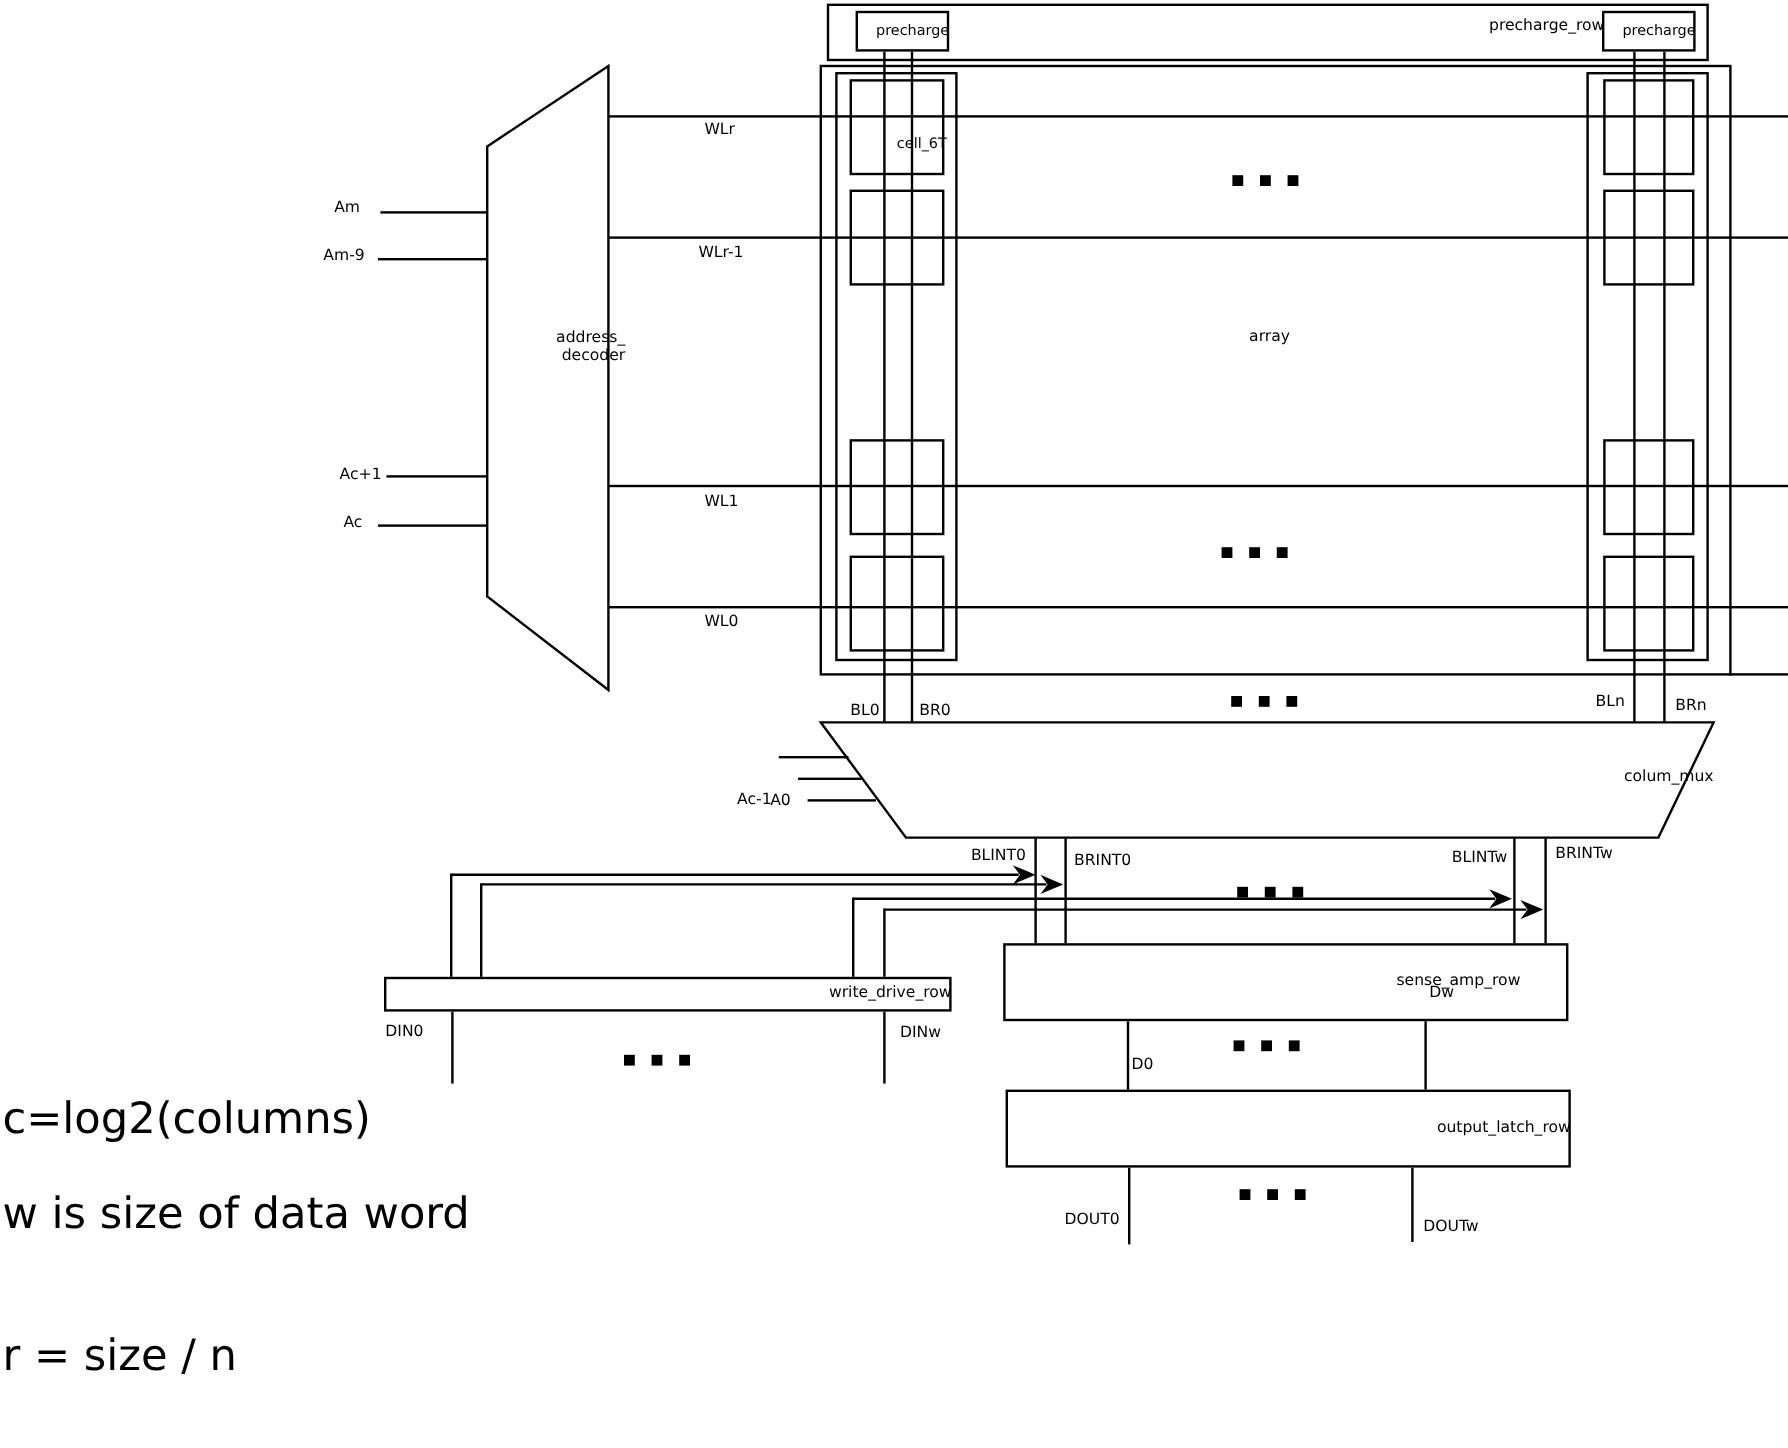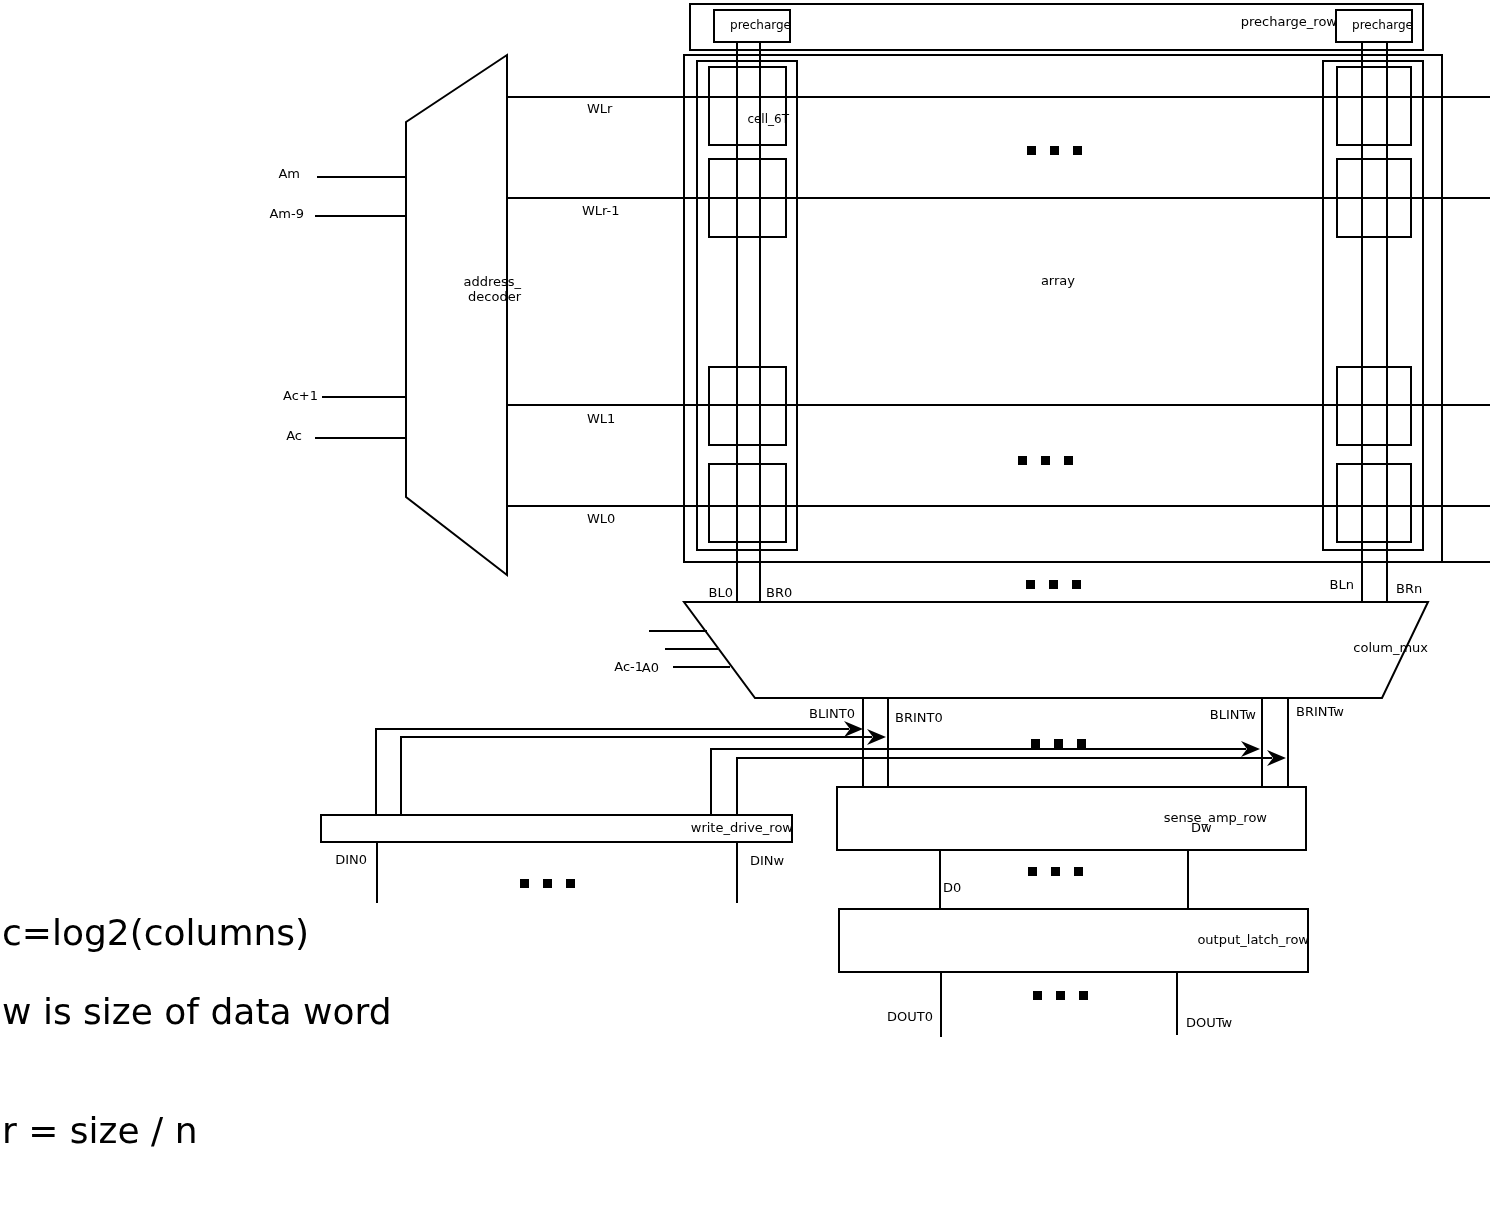--- a/index.html
+++ b/index.html
@@ -96,21 +96,21 @@
 
   <div class="vl" style="left:375px;top:728px;height:86px;"></div>
   <div class="vl" style="left:400px;top:736px;height:78px;"></div>
   <div class="vl" style="left:710px;top:748px;height:66px;"></div>
   <div class="vl" style="left:736px;top:757px;height:57px;"></div>
 
   <div class="box" style="left:320px;top:814px;width:473px;height:29px;"></div>
   <div class="lbl ctr" style="left:320px;top:820px;width:473px;">write_drive_row</div>
   <div class="vl" style="left:376px;top:843px;height:60px;"></div>
   <div class="vl" style="left:736px;top:843px;height:60px;"></div>
-  <div class="lbl rt" style="left:307px;top:852px;width:60px;">DIN0</div>
+  <div class="lbl rt" style="left:307px;top:852px;width:60px;text-align:center;">DIN0</div>
   <div class="lbl" style="left:750px;top:853px;">DINw</div>
 
   <div class="box" style="left:836px;top:786px;width:471px;height:65px;"></div>
   <div class="lbl ctr" style="left:796px;top:810px;width:471px;">sense_amp_row</div>
   <div class="vl" style="left:939px;top:851px;height:57px;"></div>
   <div class="vl" style="left:1187px;top:851px;height:57px;"></div>
   <div class="lbl" style="left:943px;top:868px;margin-top:12px;">D0</div>
   <div class="lbl" style="left:1191px;top:820px;">Dw</div>
 
   <div class="box" style="left:838px;top:908px;width:471px;height:65px;"></div>

